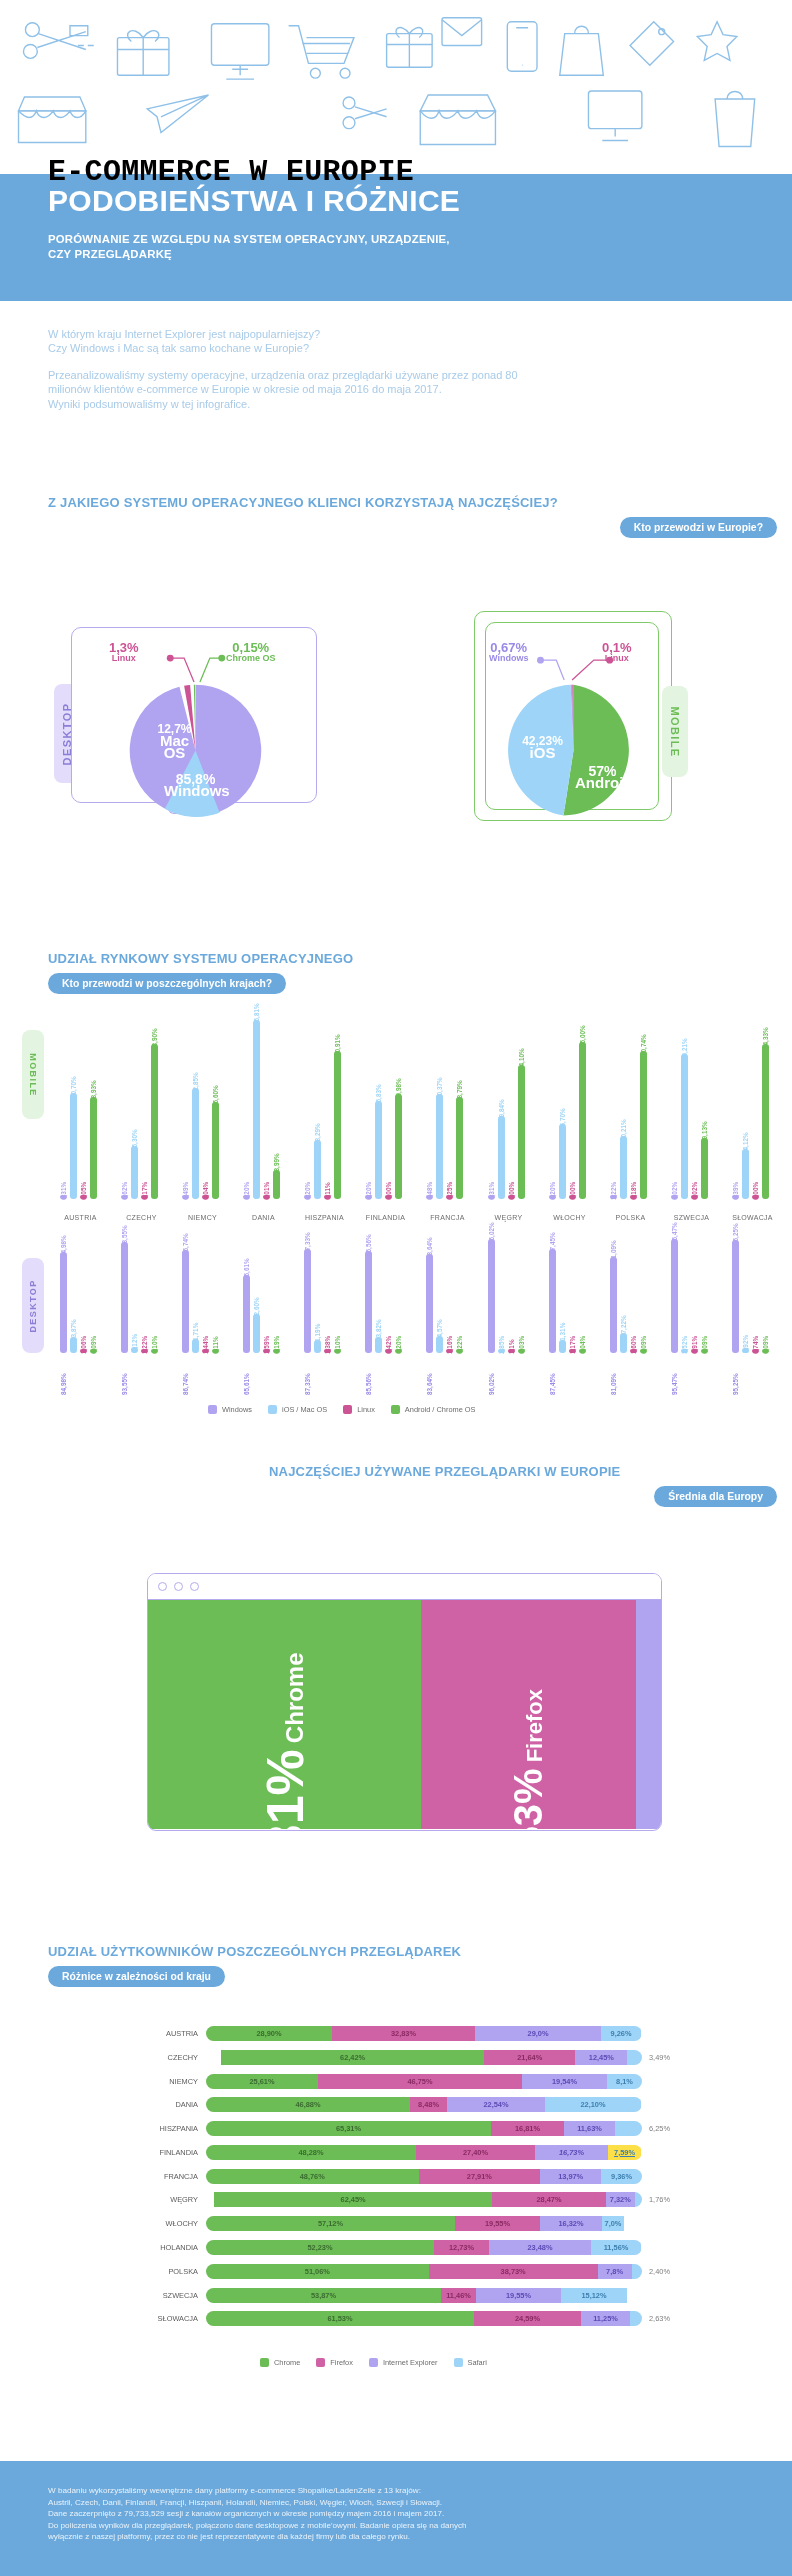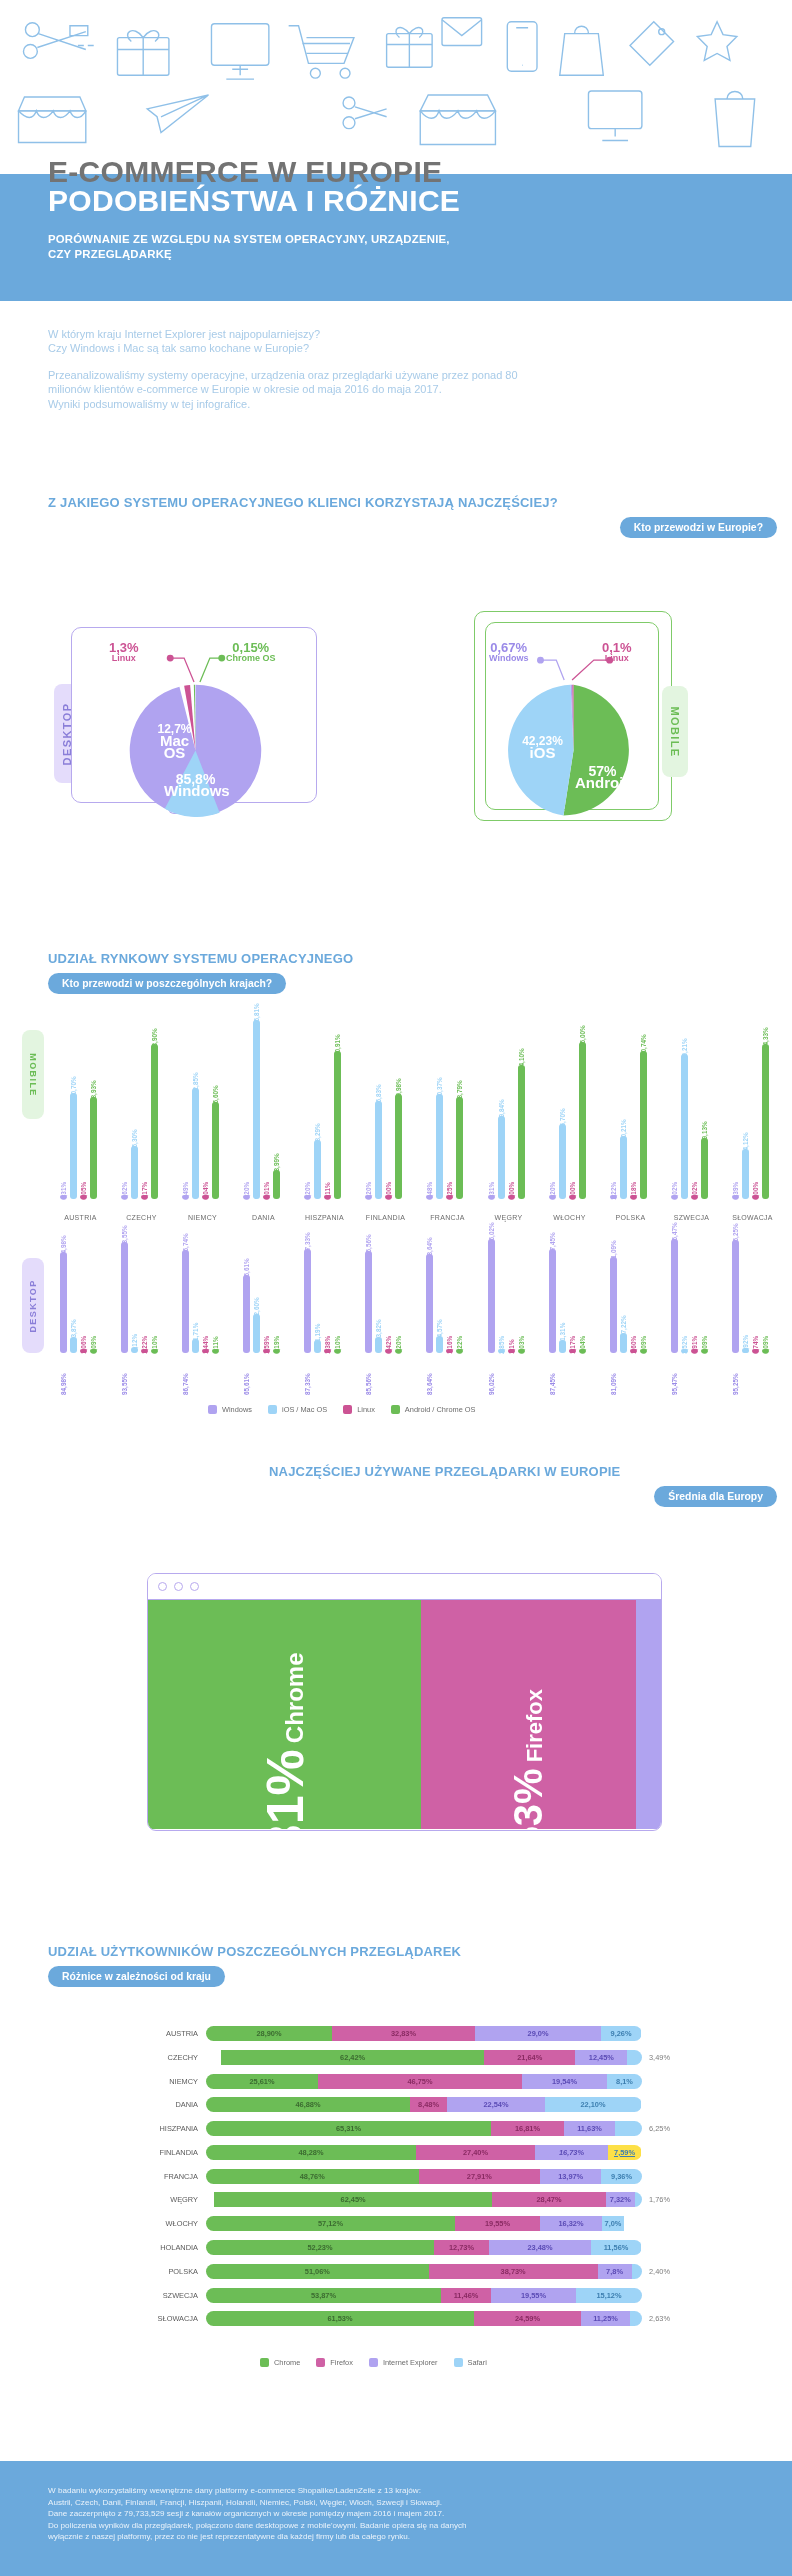--- a/index.html
+++ b/index.html
@@ -11,21 +11,21 @@
     position: relative;
   }
   .page { position:relative; width:793px; height:2576px; background:#fff; }
 
   
   .hero-icons { position:absolute; top:0; left:0; width:793px; height:188px; overflow:hidden; }
   .hero-band { position:absolute; top:174px; left:0; width:793px; height:127px; background:#6ba9dc; }
   .hero-title1 {
     position:absolute; top:155px; left:48px;
     font-size:30px; font-weight:bold; letter-spacing:0.3px;
-    color:#737373; font-family:Liberation Sans, sans-serif;
+    color:#000000; font-family:Liberation Mono, monospace;
     white-space:nowrap; z-index:3;
   }
   .hero-title2 {
     position:absolute; top:184px; left:48px;
     font-size:30px; font-weight:bold; letter-spacing:0.3px;
     color:#ffffff; white-space:nowrap; z-index:4;
   }
   .hero-sub {
     position:absolute; top:232px; left:48px;
     font-size:11.4px; font-weight:bold; color:#ffffff; line-height:15px;
@@ -755,21 +755,21 @@
           <div class="sseg" style="background: rgb(207, 97, 165); width: 169px; color: rgb(138, 43, 99);">38,73%</div>
           <div class="sseg" style="background: rgb(176, 163, 240); width: 34px; color: rgb(91, 75, 181);">7,8%</div>
           <div class="sseg" style="background: rgb(158, 212, 247); width: 10.5px; color: rgb(61, 127, 176);"></div>
         </div>
         <div class="soutside">2,40%</div>
       </div>
       <div class="srow" style="top: 262px; left: 0px; width: 594px;">
         <div class="rlab">SZWECJA</div>
         <div class="sbar" style="width: 436px;">
           <div class="sseg" style="background: rgb(108, 189, 86); width: 235px; color: rgb(59, 107, 48);">53,87%</div>
-          <div class="sseg" style="background: rgb(207, 97, 165); width: 50px; color: rgb(138, 43, 99);">11,46%</div>
+          <div class="sseg" style="background: rgb(207, 97, 165); width: 35px; color: rgb(138, 43, 99);">11,46%</div>
           <div class="sseg" style="background: rgb(176, 163, 240); width: 85px; color: rgb(91, 75, 181);">19,55%</div>
           <div class="sseg" style="background: rgb(158, 212, 247); width: 66px; color: rgb(61, 127, 176);">15,12%</div>
         </div>
       </div>
       <div class="srow" style="top: 285px; left: 0px; width: 594px;">
         <div class="rlab">SŁOWACJA</div>
         <div class="sbar" style="width: 436px;">
           <div class="sseg" style="background: rgb(108, 189, 86); width: 268px; color: rgb(59, 107, 48);">61,53%</div>
           <div class="sseg" style="background: rgb(207, 97, 165); width: 107px; color: rgb(138, 43, 99);">24,59%</div>
           <div class="sseg" style="background: rgb(176, 163, 240); width: 49px; color: rgb(91, 75, 181);">11,25%</div>

